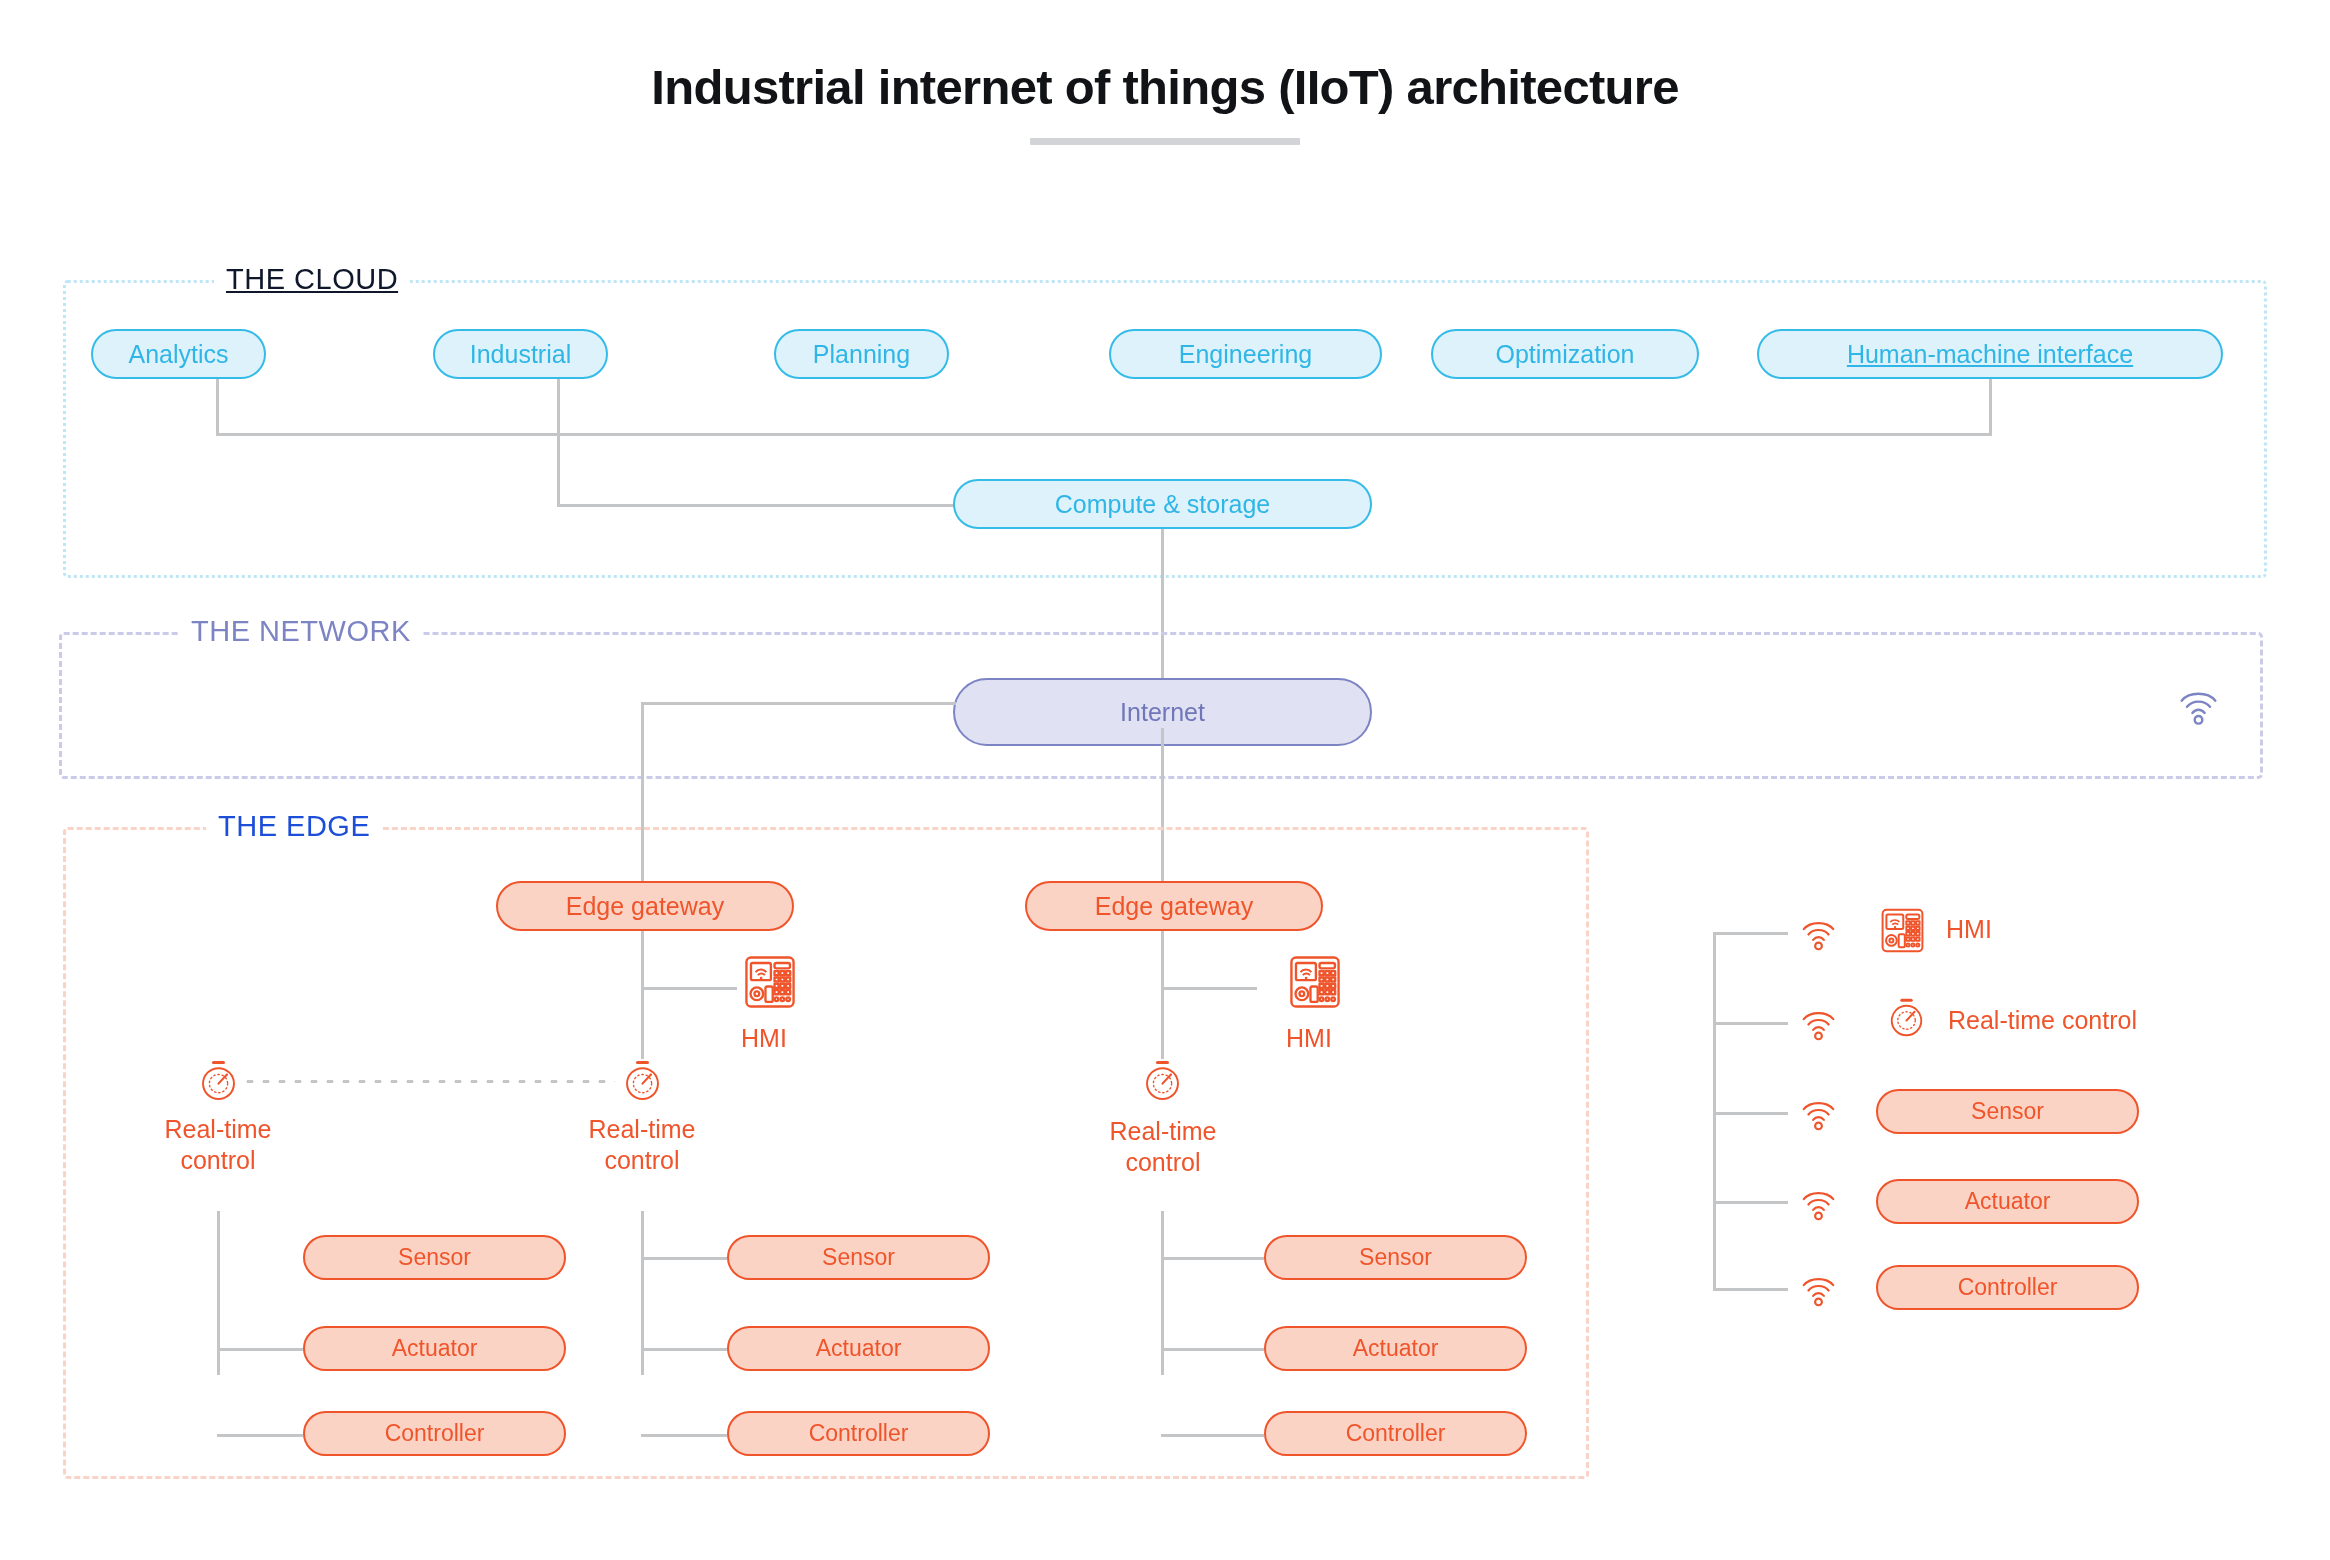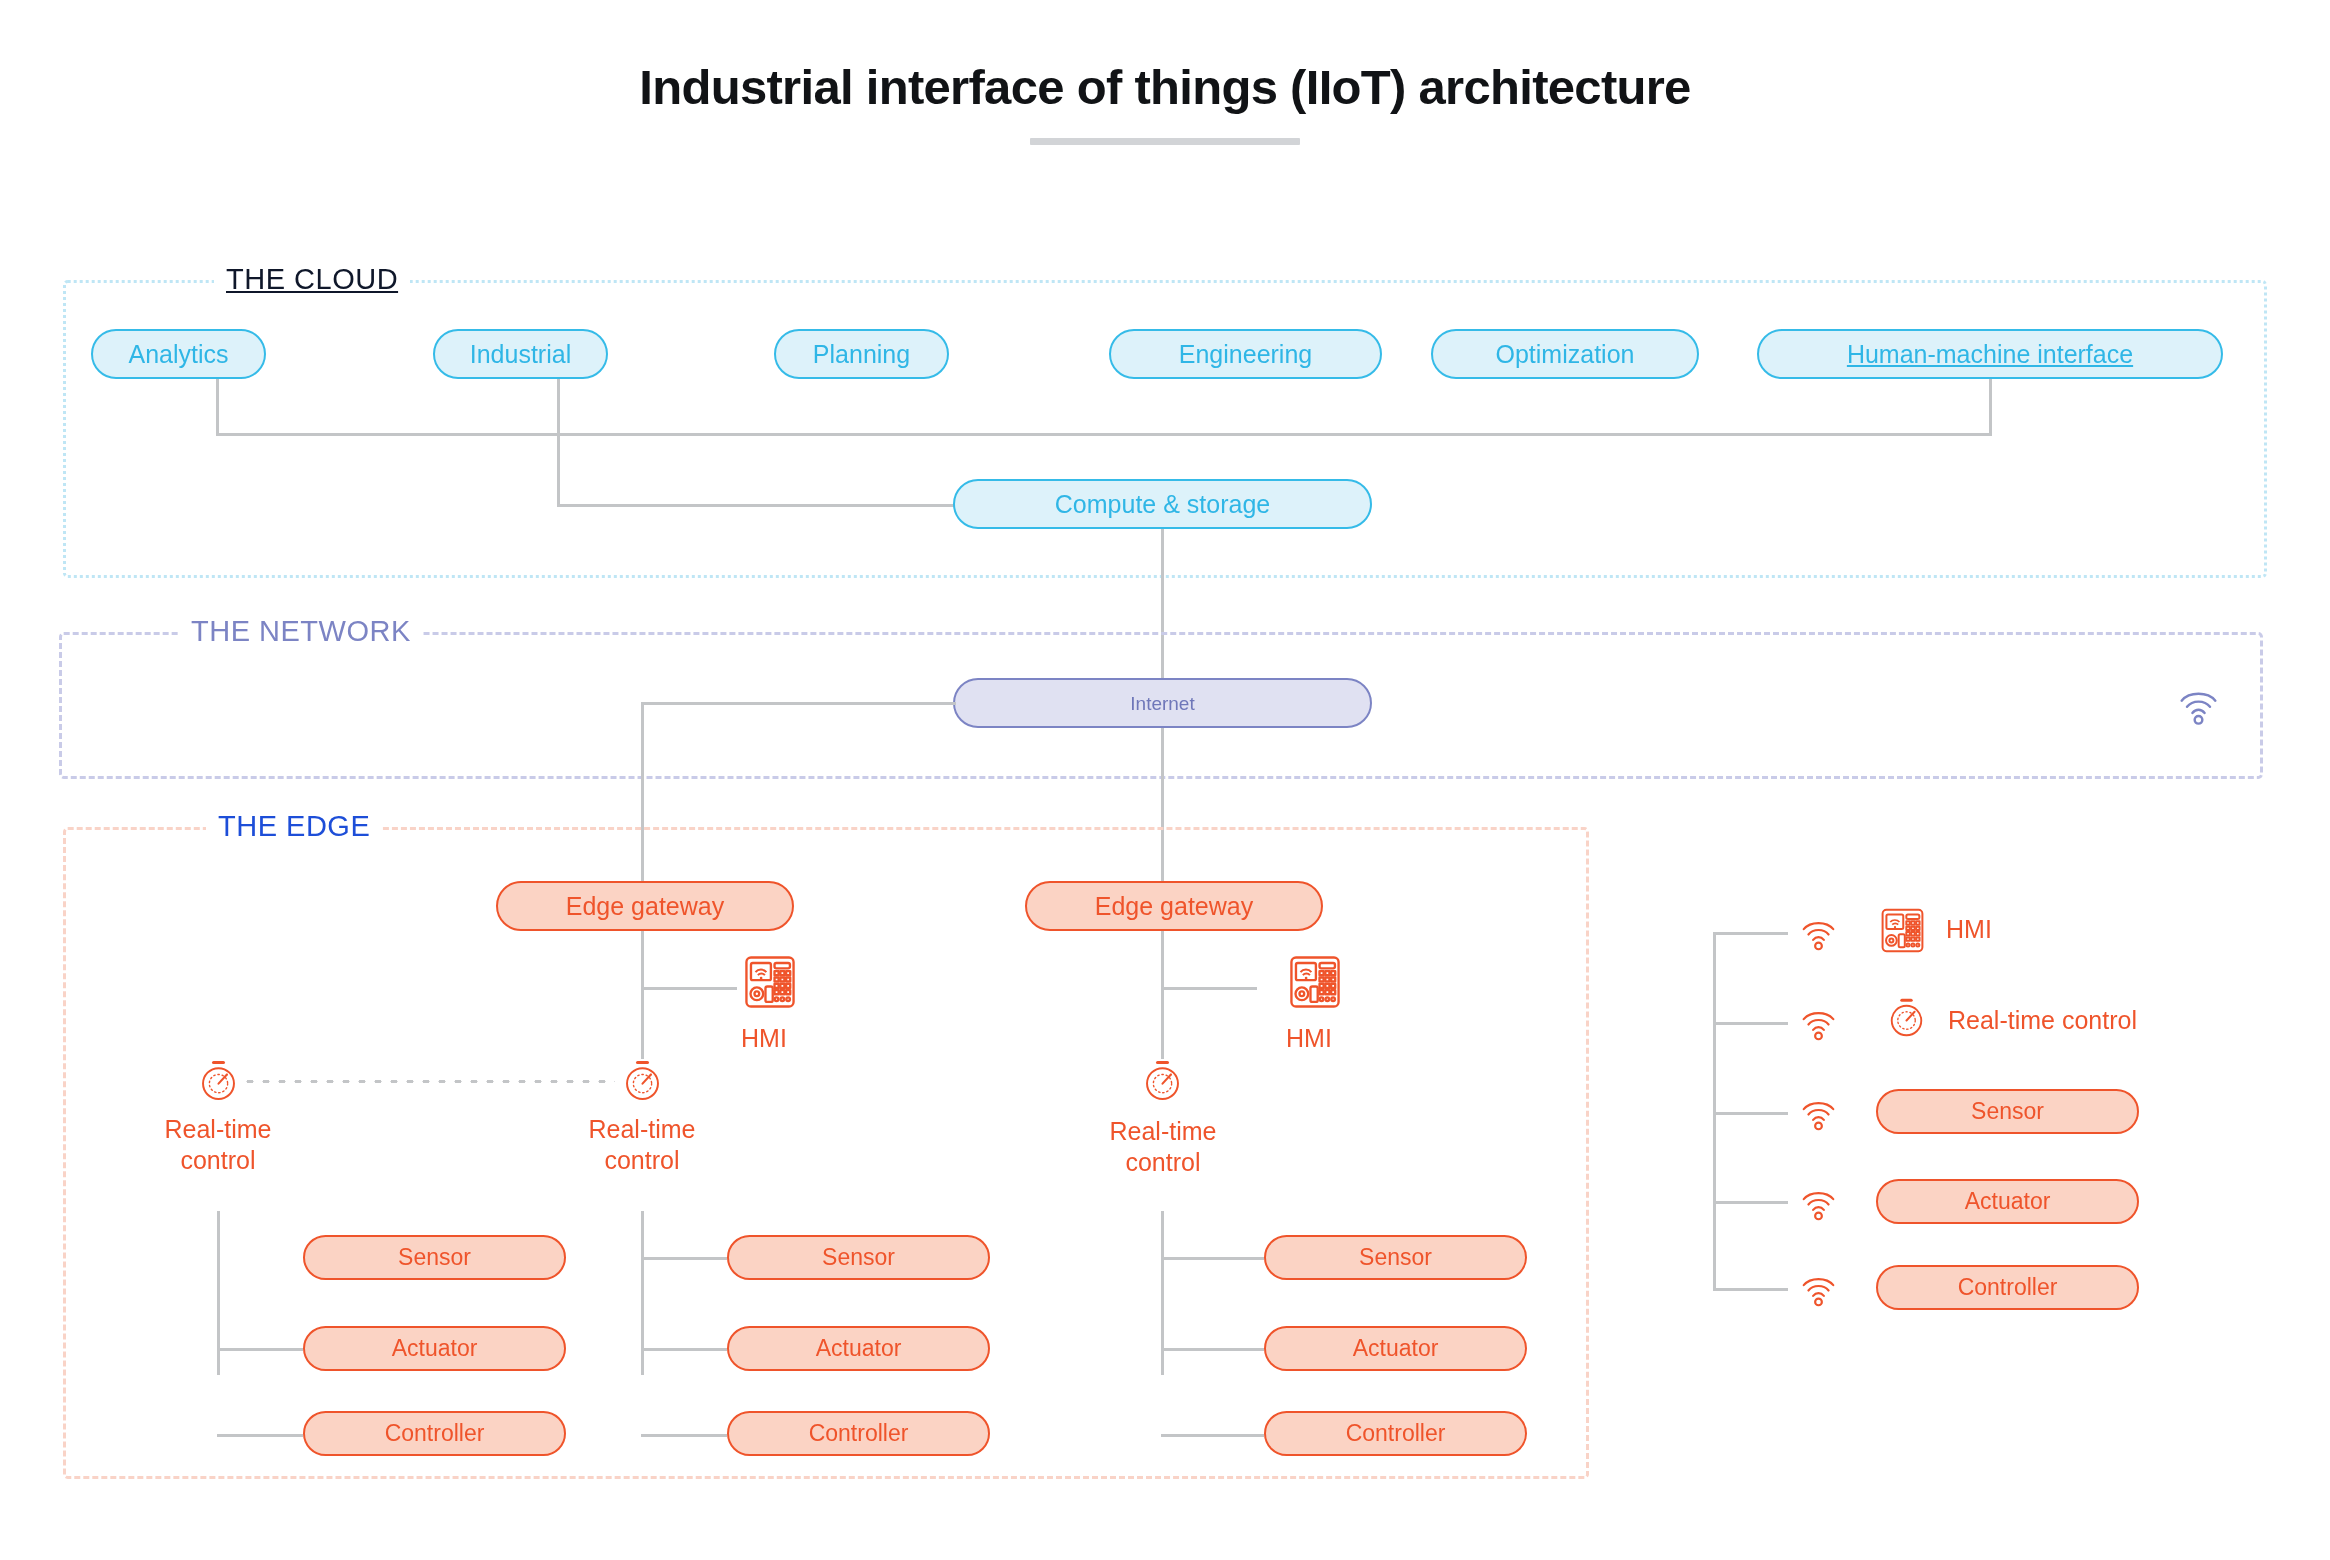--- a/index.html
+++ b/index.html
@@ -39,21 +39,21 @@
 
   
   .pill {
     position:absolute; display:flex; align-items:center; justify-content:center;
     border-radius:466px; white-space:nowrap; text-align:center;
     line-height:1;
   }
   .pill-cloud { background:#ddf2fa; border:2.3px solid #35bbe8; color:#2fb6e6;
                 font-size:25px; height:50px; }
   .pill-net   { background:#e0e1f2; border:2.3px solid #7c84c4; color:#6f77b9;
-                font-size:19px; height:50px; }
+                font-size:25px; height:68px; }
   .pill-edge  { background:#fbd3c4; border:2.3px solid #ef542b; color:#ef542b;
                 font-size:25px; height:50px; }
   .pill-edge-sm { background:#fbd3c4; border:2.3px solid #ef542b; color:#ef542b;
                 font-size:23px; height:45px; }
 
   
   .ln { position:absolute; background:#c3c5c7; }
   .ln-h { height:2.8px; }
   .ln-v { width:2.8px; }
   .ln-dot {
@@ -67,21 +67,21 @@
             font-size:25px; line-height:1.22; white-space:pre-line; }
   .tlabel-left { text-align:left; white-space:nowrap; }
 
   
   .icon-box { position:absolute; }
 </style>
 </head>
 <body>
 
 <div id="title-block">
-  <div id="page-title">Industrial interface of things (IIoT) architecture</div>
+  <div id="page-title">Industrial internet of things (IIoT) architecture</div>
   <div id="title-rule"></div>
 </div>
 
 <div class="zone" id="cloud-zone">
   <div class="zone-label" id="cloud-zone-label">THE CLOUD</div>
 </div>
 
 <div class="pill pill-cloud" style="left:91px; top:329px; width:175px;">
   <span>Analytics</span>
 </div>

